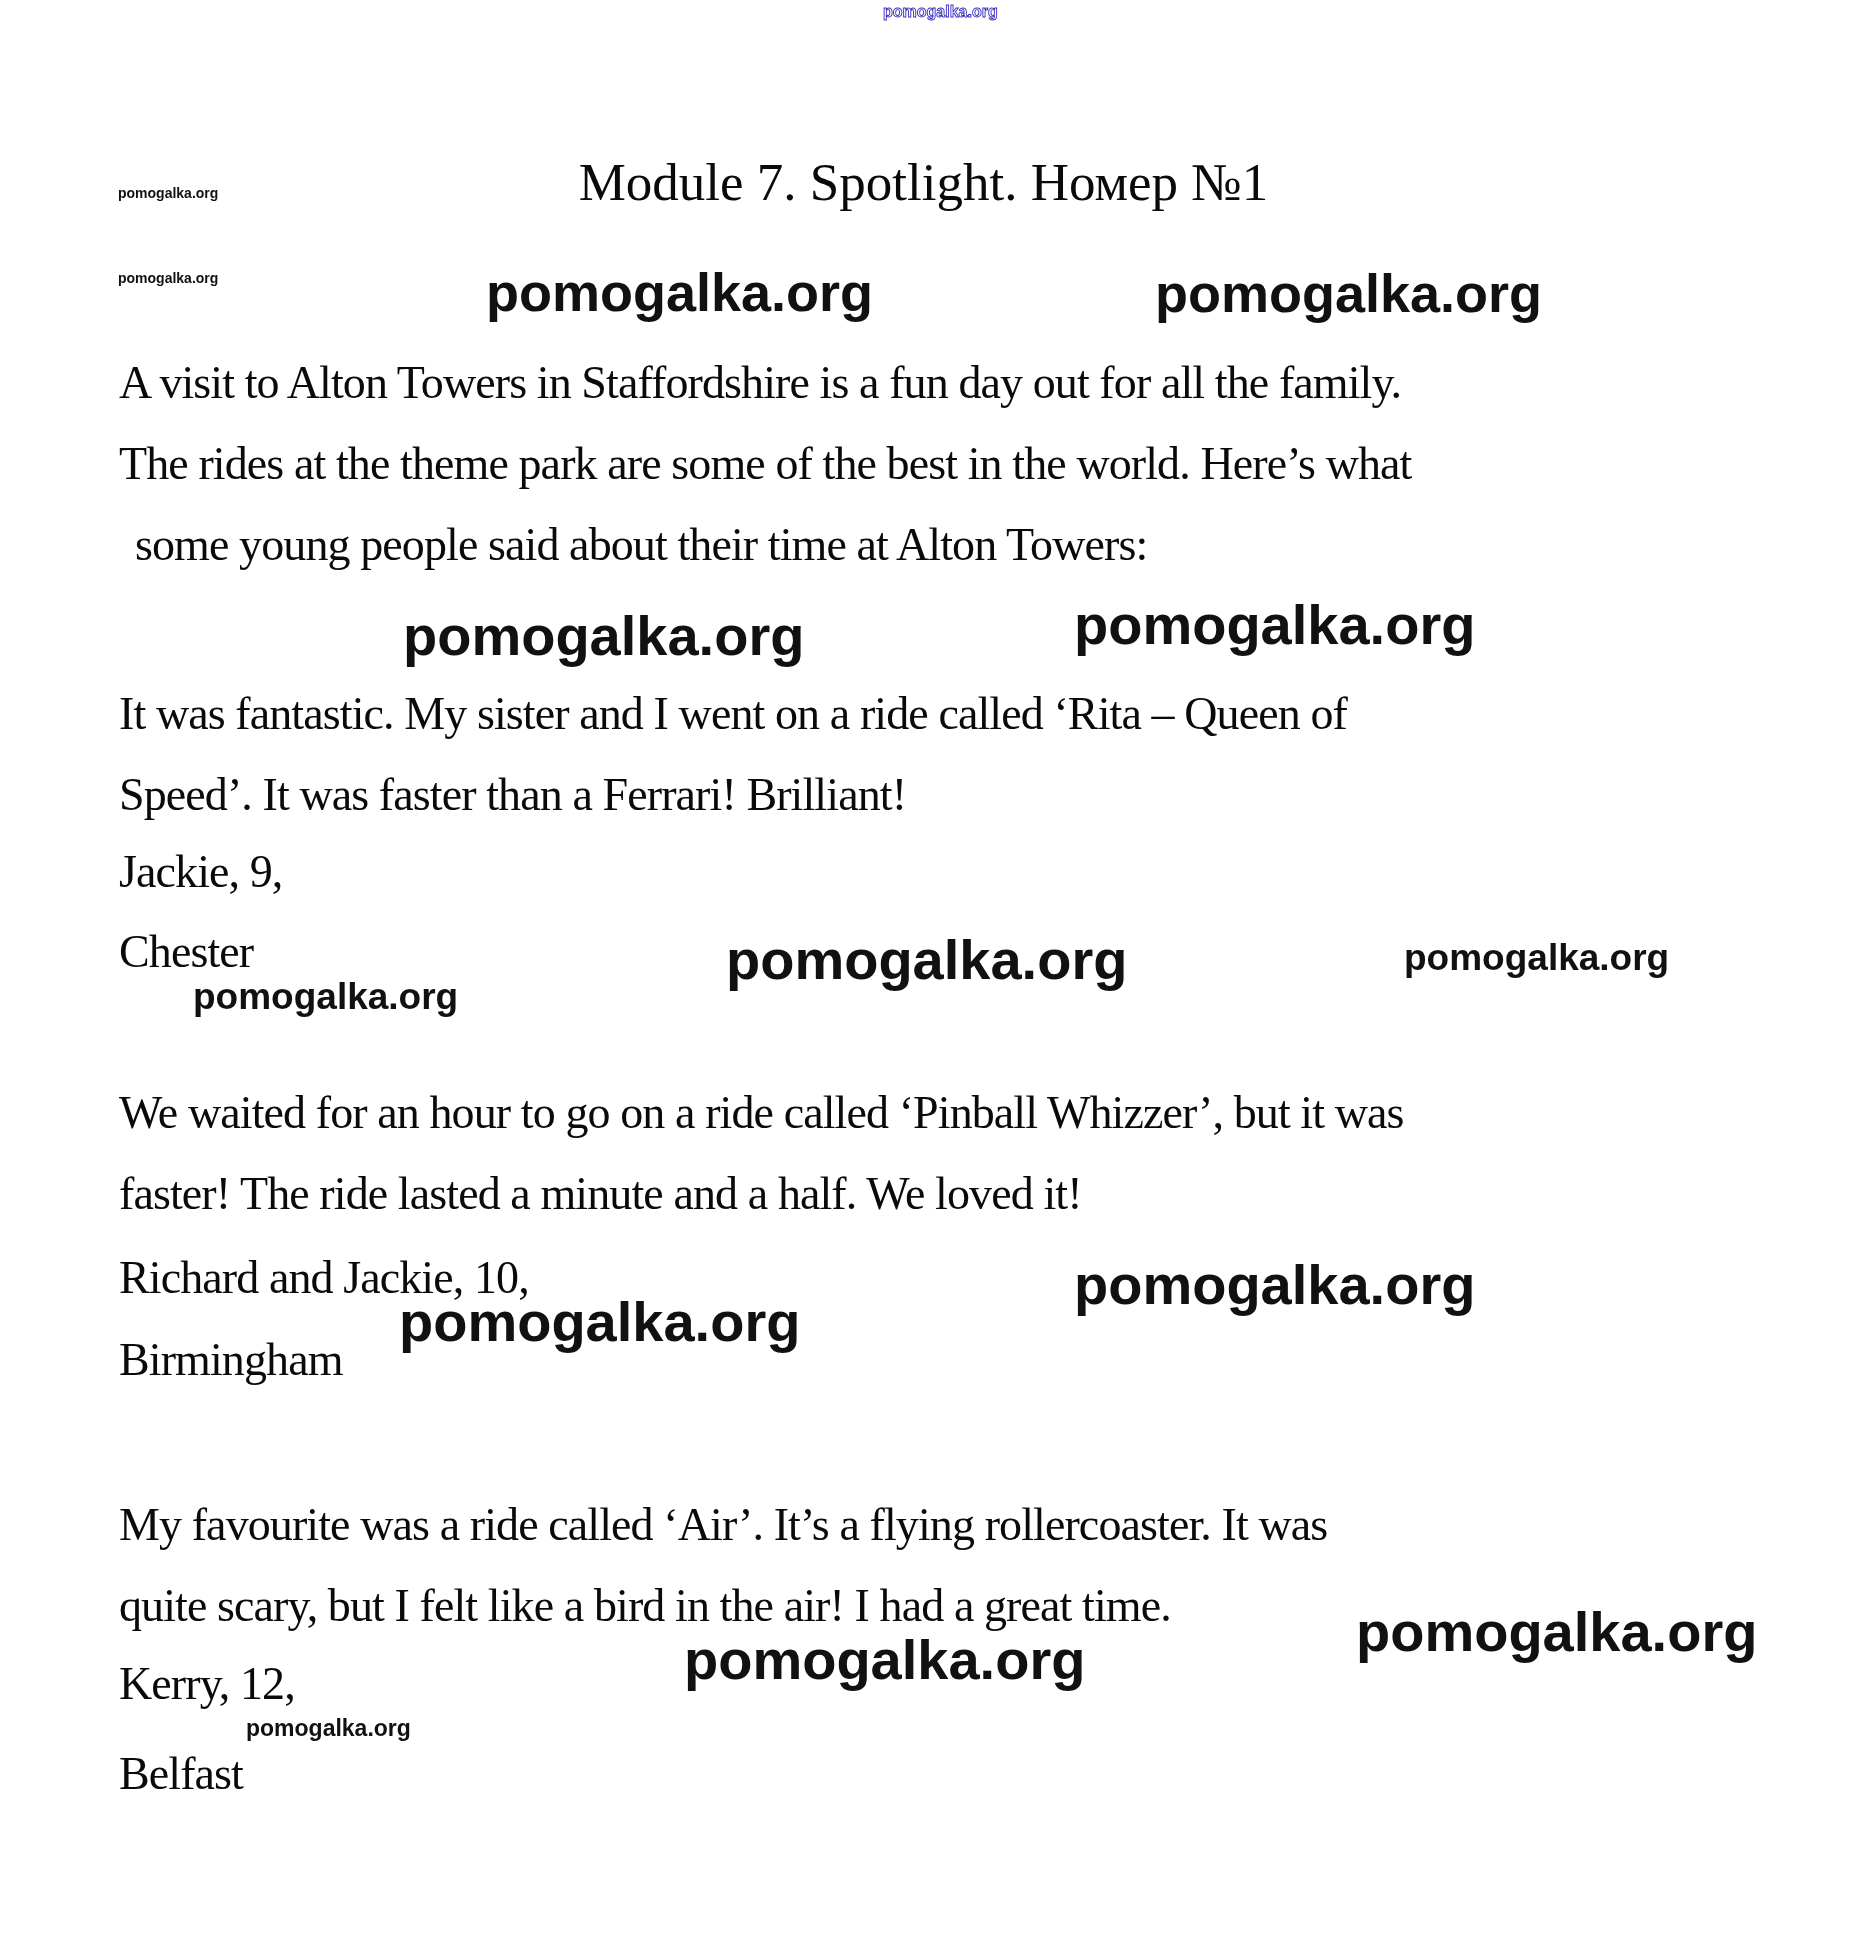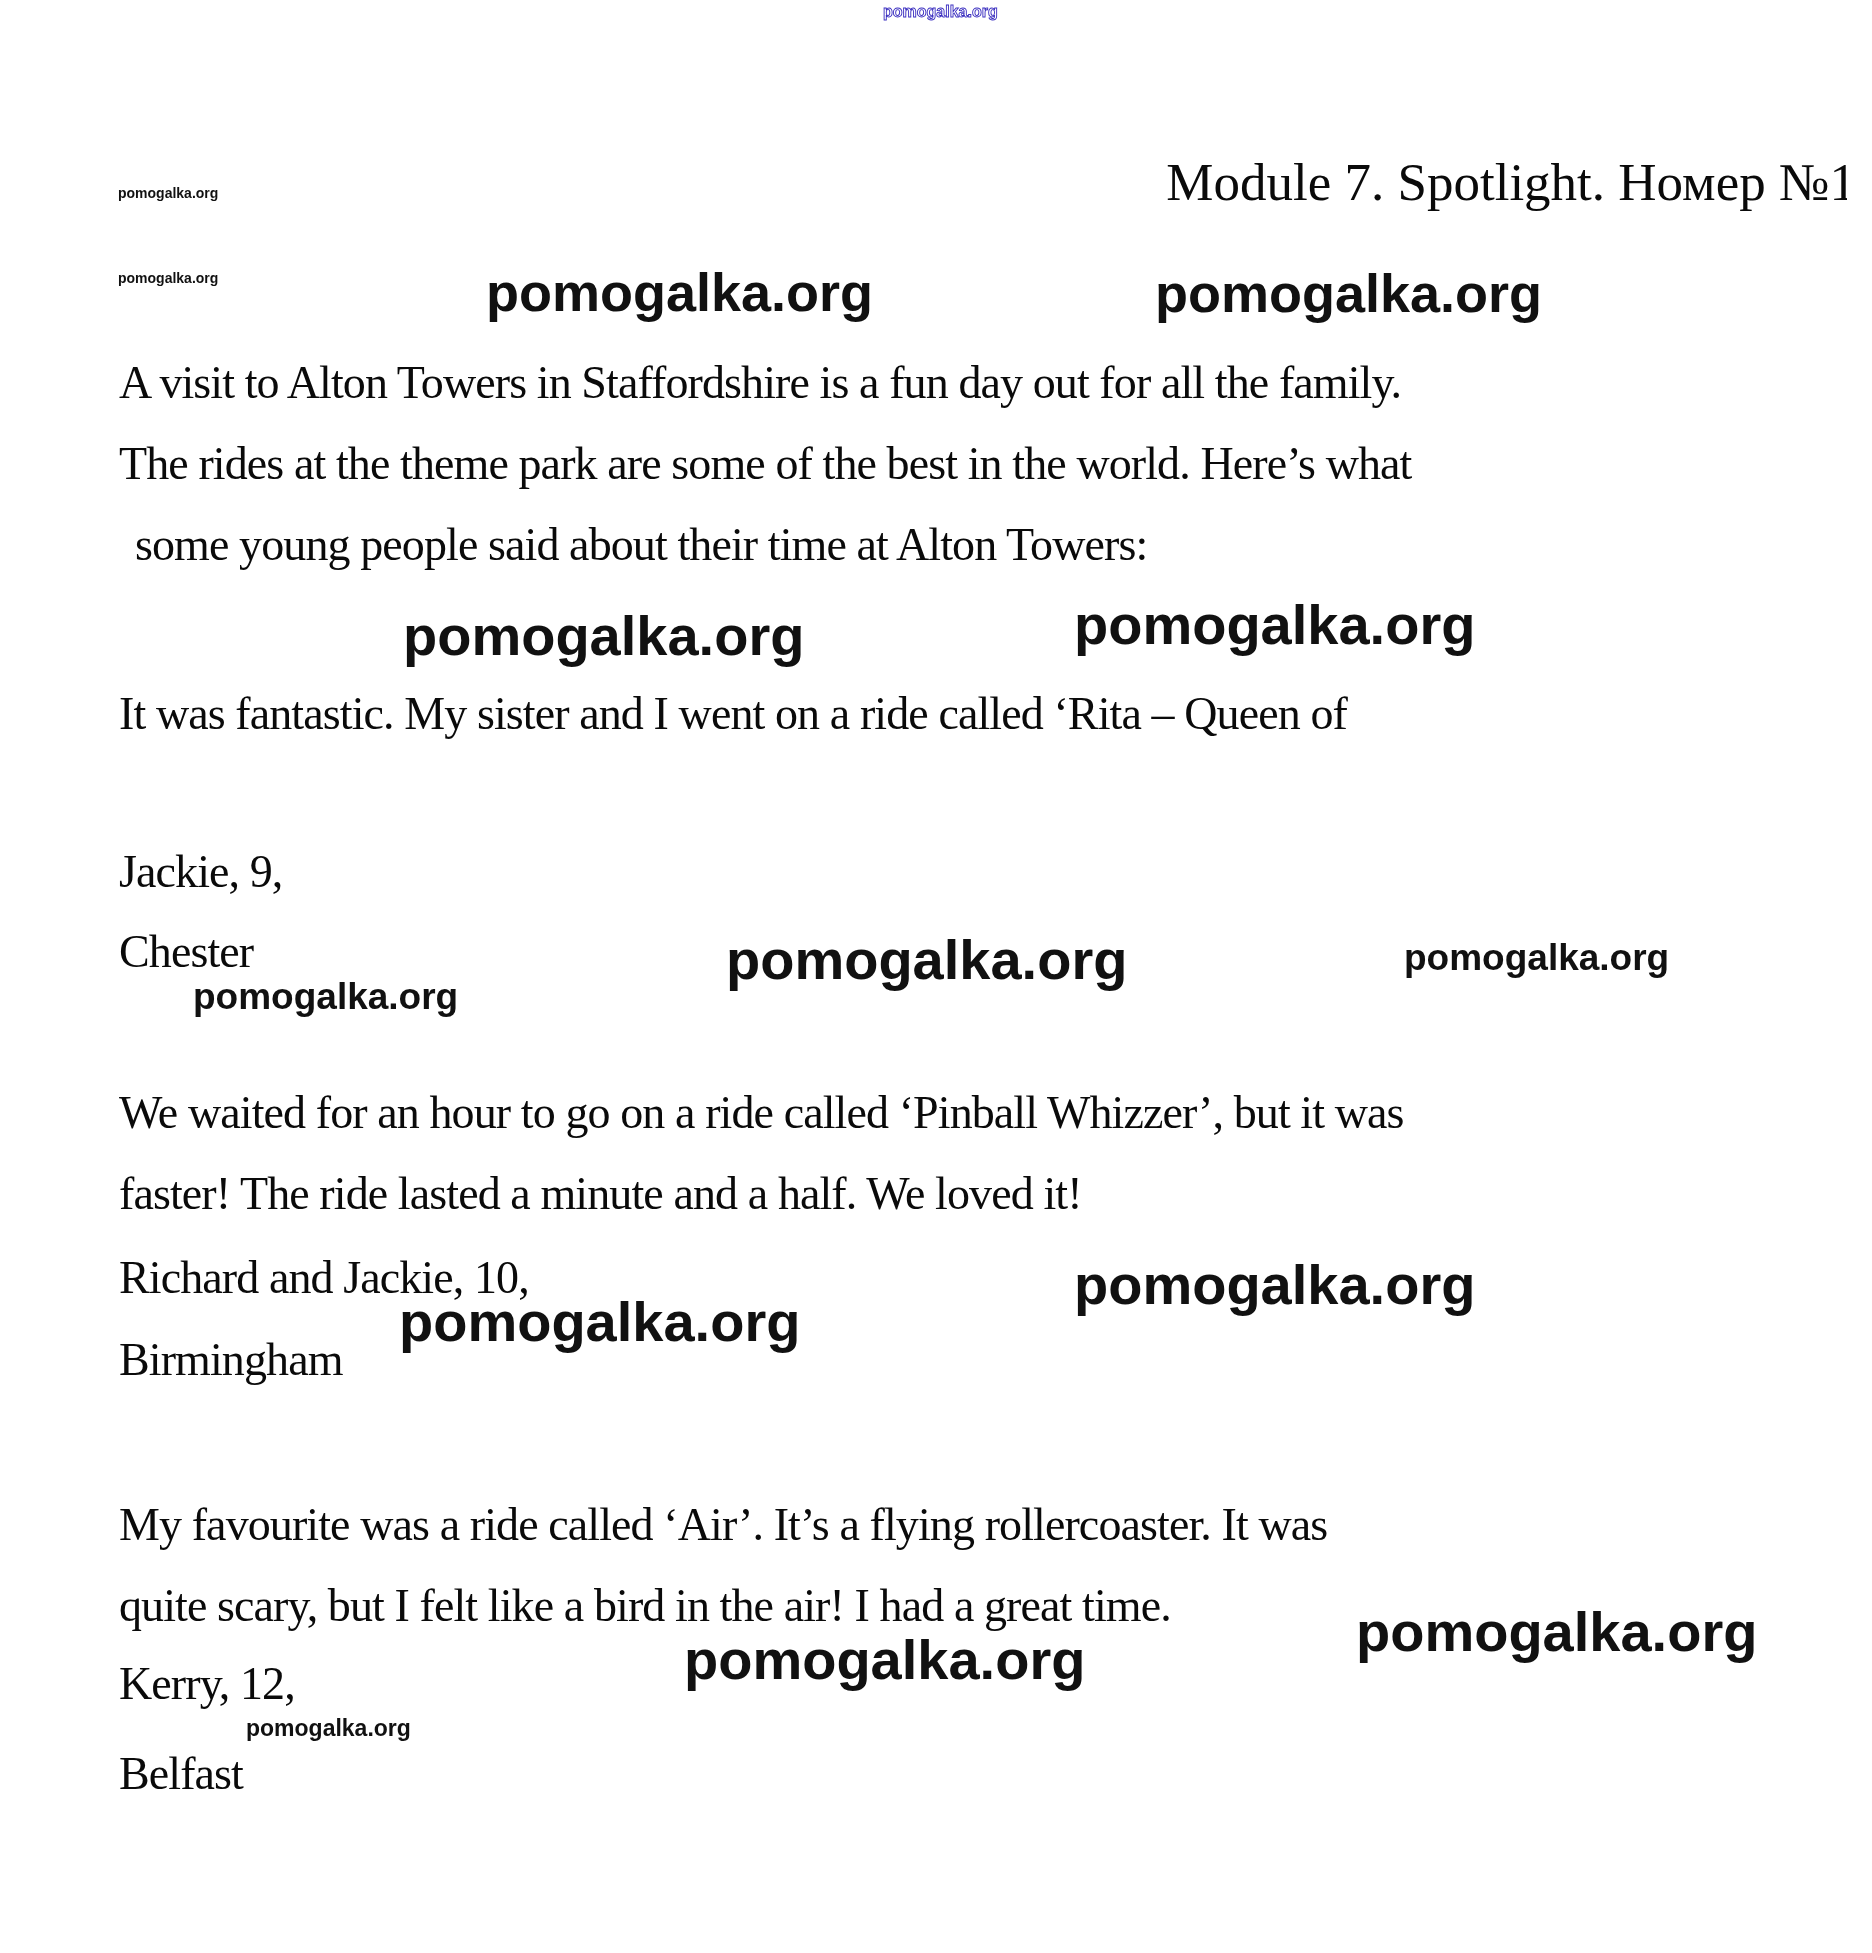--- a/index.html
+++ b/index.html
@@ -23,23 +23,22 @@
     font-family: "Liberation Serif", "DejaVu Serif", serif;
     font-size: 46px;
     letter-spacing: -0.9px;
     color: #0a0a0a;
   }
   .title-text {
     font-family: "Liberation Serif", "DejaVu Serif", serif;
     font-size: 53px;
     color: #0a0a0a;
     width: 100%;
-    text-align: right;
+    text-align: center;
     left: 0;
-    margin-left: 9px;
   }
   .instruction-text {
     font-family: "Liberation Serif", "DejaVu Serif", serif;
     font-size: 49px;
     letter-spacing: -0.9px;
   }
 
   
   .wm {
     font-family: "Liberation Sans", "DejaVu Sans", sans-serif;
@@ -76,20 +75,21 @@
   <span class="abs wm wm-xl" style="left:1155px; top:263px;">pomogalka.org</span>
 
   <span class="abs body-text" style="left:119px; top:357px;">A visit to Alton Towers in Staffordshire is a fun day out for all the family.</span>
   <span class="abs body-text" style="left:119px; top:438px;">The rides at the theme park are some of the best in the world. Here’s what</span>
   <span class="abs body-text" style="left:119px; top:519px;margin-left:16px;">some young people said about their time at Alton Towers:</span>
 
   <span class="abs wm wm-lg" style="left:403px; top:605px;">pomogalka.org</span>
   <span class="abs wm wm-lg" style="left:1074px; top:594px;">pomogalka.org</span>
 
   <span class="abs body-text" style="left:119px; top:688px;">It was fantastic. My sister and I went on a ride called ‘Rita – Queen of</span>
+  <span class="abs body-text" style="left:119px; top:769px;">Speed’. It was faster than a Ferrari! Brilliant!</span>
   <span class="abs body-text" style="left:119px; top:846px;">Jackie, 9,</span>
   <span class="abs body-text" style="left:119px; top:926px;">Chester</span>
 
   <span class="abs wm wm-md" style="left:193px; top:976px;">pomogalka.org</span>
   <span class="abs wm wm-lg" style="left:726px; top:929px;">pomogalka.org</span>
   <span class="abs wm wm-md" style="left:1404px; top:937px;">pomogalka.org</span>
 
   <span class="abs body-text" style="left:119px; top:1087px;">We waited for an hour to go on a ride called ‘Pinball Whizzer’, but it was</span>
   <span class="abs body-text" style="left:119px; top:1168px;">faster! The ride lasted a minute and a half. We loved it!</span>
   <span class="abs body-text" style="left:119px; top:1252px;">Richard and Jackie, 10,</span>

